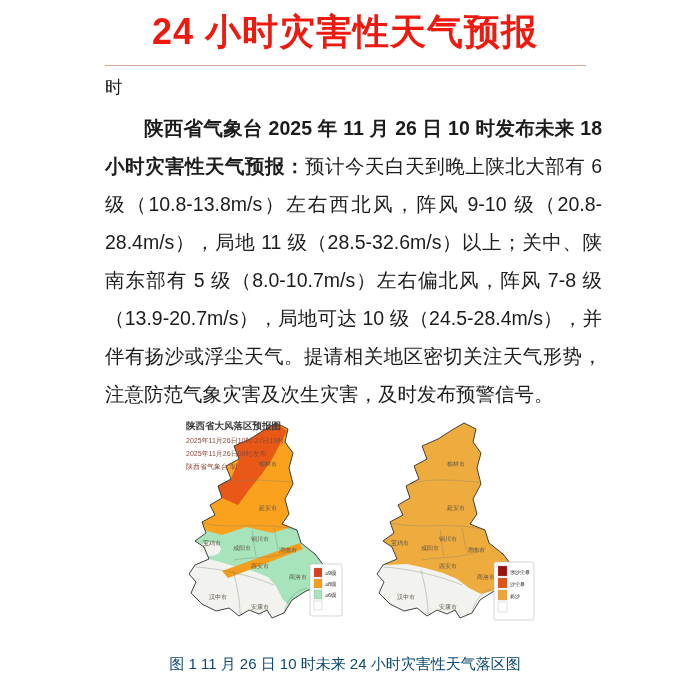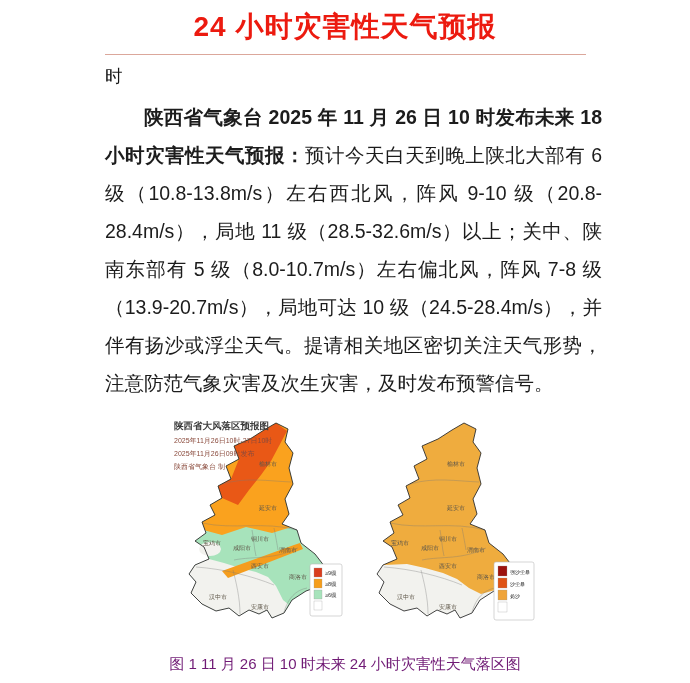--- a/index.html
+++ b/index.html
@@ -2,45 +2,45 @@
 <html><head>
 <meta charset="utf-8">
 <style>
   html,body { margin:0; padding:0; background:#fff; }
   .page {
     width:690px; height:683px; background:#ffffff; position:relative;
     font-family:"Liberation Sans","DejaVu Sans",sans-serif; overflow:hidden;
   }
   .doc-title {
     margin:0; padding-top:8px; text-align:center;
-    font-size:28px; font-weight:700; color:#ec1a0f; letter-spacing:1px;
+    font-size:36px; font-weight:700; color:#ec1a0f; letter-spacing:1px;
   }
   .content { margin-left:105px; width:497px; }
   .sign-line {
     margin-top:20px; font-size:17.5px; color:#151515; white-space:nowrap;
   }
   .sign-rule {
     border:none; border-top:1px solid #dba79b; margin:8px 0 0 0; width:481px;
   }
   .sign-line2 { font-size:17.5px; color:#151515; margin-top:9px; }
   .body-para {
     margin:10px 0 0 0; font-size:19.5px; line-height:38px; color:#1c1c1c;
     text-indent:2em; text-align:justify;
   }
   .body-lead { font-weight:700; }
   .maps-row { position:absolute; left:168px; top:412px; display:flex; }
   .map-panel { position:relative; width:188px; height:238px; }
   .map-svg { position:absolute; left:0; top:0; }
-  .map-head { position:absolute; left:6px; top:8px; z-index:2; pointer-events:none; }
+  .map-head { position:absolute; left:18px; top:8px; z-index:2; pointer-events:none; }
   .map-title { font-size:9.5px; font-weight:700; color:#3c3c3c; }
   .map-meta { font-size:7px; color:#8a4a3c; margin-top:3px; }
   .map-credit { font-size:7px; color:#8a4a3c; margin-top:3px; }
   .fig-caption {
     position:absolute; left:0; top:655px; width:690px; text-align:center;
-    font-size:15px; color:#701a75;
+    font-size:15px; color:#0c4a6e;
   }
   .city-label { font-size:6px; fill:#5f5749; }
   .legend-label { fill:#333; }
 </style>
 </head>
 <body>
 
 <div class="page">
 
   <h1 class="doc-title">24 小时灾害性天气预报</h1>

